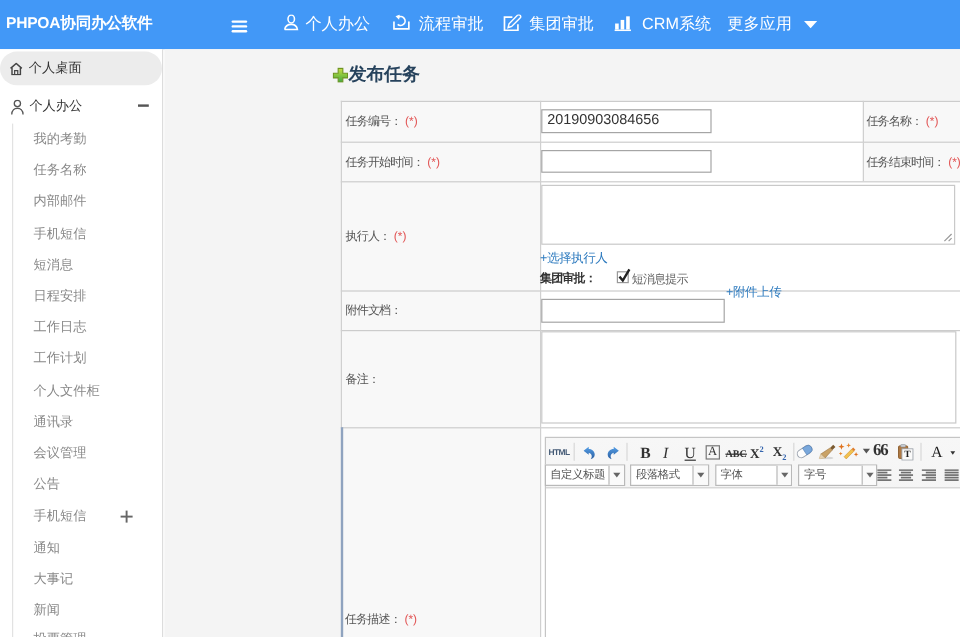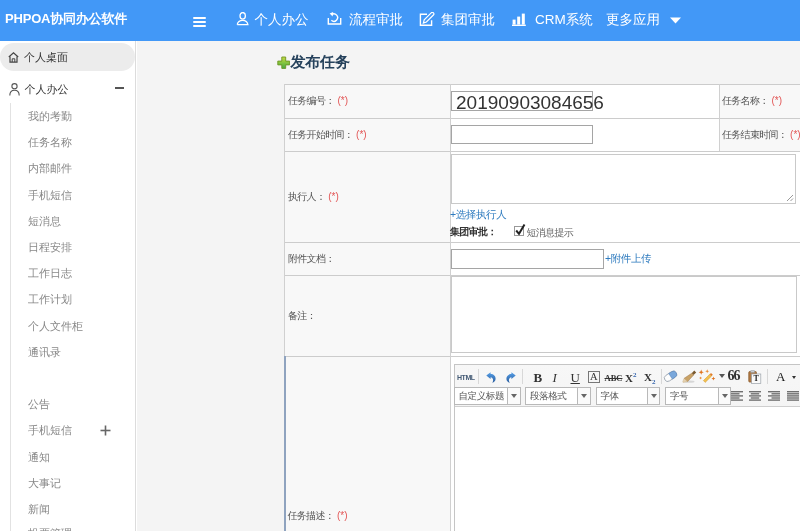--- a/index.html
+++ b/index.html
@@ -31,21 +31,21 @@
 
 #title { position:absolute; left:290.5px; top:52.5px; color:#26425c; font-size:15px; font-weight:bold; letter-spacing:-0.2px; }
 
 
 .cellbg-label { background:#f8f8f8; }
 .cellbg-white { background:#ffffff; }
 .hline { position:absolute; background:#ccc; height:1px; }
 .vline { position:absolute; background:#d0d0d0; width:1px; }
 .flabel { position:absolute; font-size:10px; color:#555; letter-spacing:-0.7px; white-space:nowrap; }
 .req { color:#e25555; letter-spacing:0; margin-left:3px; }
-.inp { position:absolute; border:1px solid #a5a5a5; background:#fff; font-size:19px; color:#333; padding-left:4px; font-family:"Liberation Sans",sans-serif; }
+.inp { position:absolute; border:1px solid #a5a5a5; background:#fff; font-size:12px; color:#333; padding-left:4px; font-family:"Liberation Sans",sans-serif; }
 .txa { position:absolute; border:1px solid #c9c9c9; background:#fff; }
 .link { position:absolute; color:#2e7bbf; font-size:10.5px; letter-spacing:-0.4px; white-space:nowrap; }
 
 
 #editor { position:absolute; left:454px; top:364px; width:420px; height:167px; border:1px solid #c5c5c5; background:linear-gradient(#f7f7f7,#ededed); }
 #edit-white { position:absolute; left:455px; top:406px; width:419px; height:125px; background:#fff; border-top:1px solid #cfcfcf; }
 .sep1 { position:absolute; top:369px; width:1px; height:15px; background:#d8d8d8; }
 .serif { font-family:"Liberation Serif", serif; }
 .tb { position:absolute; color:#333; }
 .ddl { position:absolute; top:386.5px; height:18.5px; background:#fff; border:1px solid #b9b9b9; font-size:9.5px; color:#555; line-height:16.5px; letter-spacing:-0.4px; }
@@ -119,20 +119,21 @@
     <div class="sbi" style="top:62px">我的考勤</div>
     <div class="sbi" style="top:88.2px">任务名称</div>
     <div class="sbi" style="top:114.4px">内部邮件</div>
     <div class="sbi" style="top:140.6px">手机短信</div>
     <div class="sbi" style="top:166.8px">短消息</div>
     <div class="sbi" style="top:193px">日程安排</div>
     <div class="sbi" style="top:219.2px">工作日志</div>
     <div class="sbi" style="top:245.4px">工作计划</div>
     <div class="sbi" style="top:271.6px">个人文件柜</div>
     <div class="sbi" style="top:297.8px">通讯录</div>
+    <div class="sbi" style="top:324px">会议管理</div>
     <div class="sbi" style="top:350.2px">公告</div>
     <div class="sbi" style="top:376.4px">手机短信</div>
     <svg class="plus-set" width="11" height="11" viewBox="0 0 11 11">
       <rect x="0.5" y="4.7" width="10" height="1.6" fill="#666"></rect>
       <rect x="4.7" y="0.5" width="1.6" height="10" fill="#666"></rect>
     </svg>
     <div class="sbi" style="top:402.6px">通知</div>
     <div class="sbi" style="top:428.8px">大事记</div>
     <div class="sbi" style="top:455px">新闻</div>
     <div class="sbi" style="top:479px">投票管理</div>
@@ -187,21 +188,21 @@
   <div class="link" style="left:450px;top:207.5px">+选择执行人</div>
   <div class="flabel" style="left:450px;top:225px;font-weight:bold;color:#333">集团审批：</div>
   <div class="abs" style="left:513.5px;top:225.5px;width:10px;height:10.5px;border:1px solid #999;background:#fff"></div>
   <svg class="abs" style="left:514.5px;top:223px" width="11" height="13" viewBox="0 0 11 13">
     <path d="M1.2 7.5 L4 10.8 L9.5 1.5" stroke="#222" stroke-width="2" fill="none"></path>
   </svg>
   <div class="flabel" style="left:526.5px;top:226px;color:#666">短消息提示</div>
 
   <div class="flabel" style="left:288px;top:252px">附件文档：</div>
   <div class="inp" style="left:451px;top:249px;width:153px;height:20px"></div>
-  <div class="link" style="left:605px;top:252px">+附件上传</div>
+  <div class="link" style="left:605px;top:237px">+附件上传</div>
 
   <div class="flabel" style="left:288px;top:309px">备注：</div>
   <div class="txa" style="left:451px;top:276px;width:346px;height:77px"></div>
 
   <div class="flabel" style="left:287.5px;top:508.5px">任务描述：<span class="req">(*)</span></div>
 
   <div id="editor"></div>
   <div id="edit-white"></div>
 
   <div class="tb" style="left:457px;top:373.5px;font-size:7px;font-weight:bold;color:#445a75;letter-spacing:-0.45px">HTML</div>

